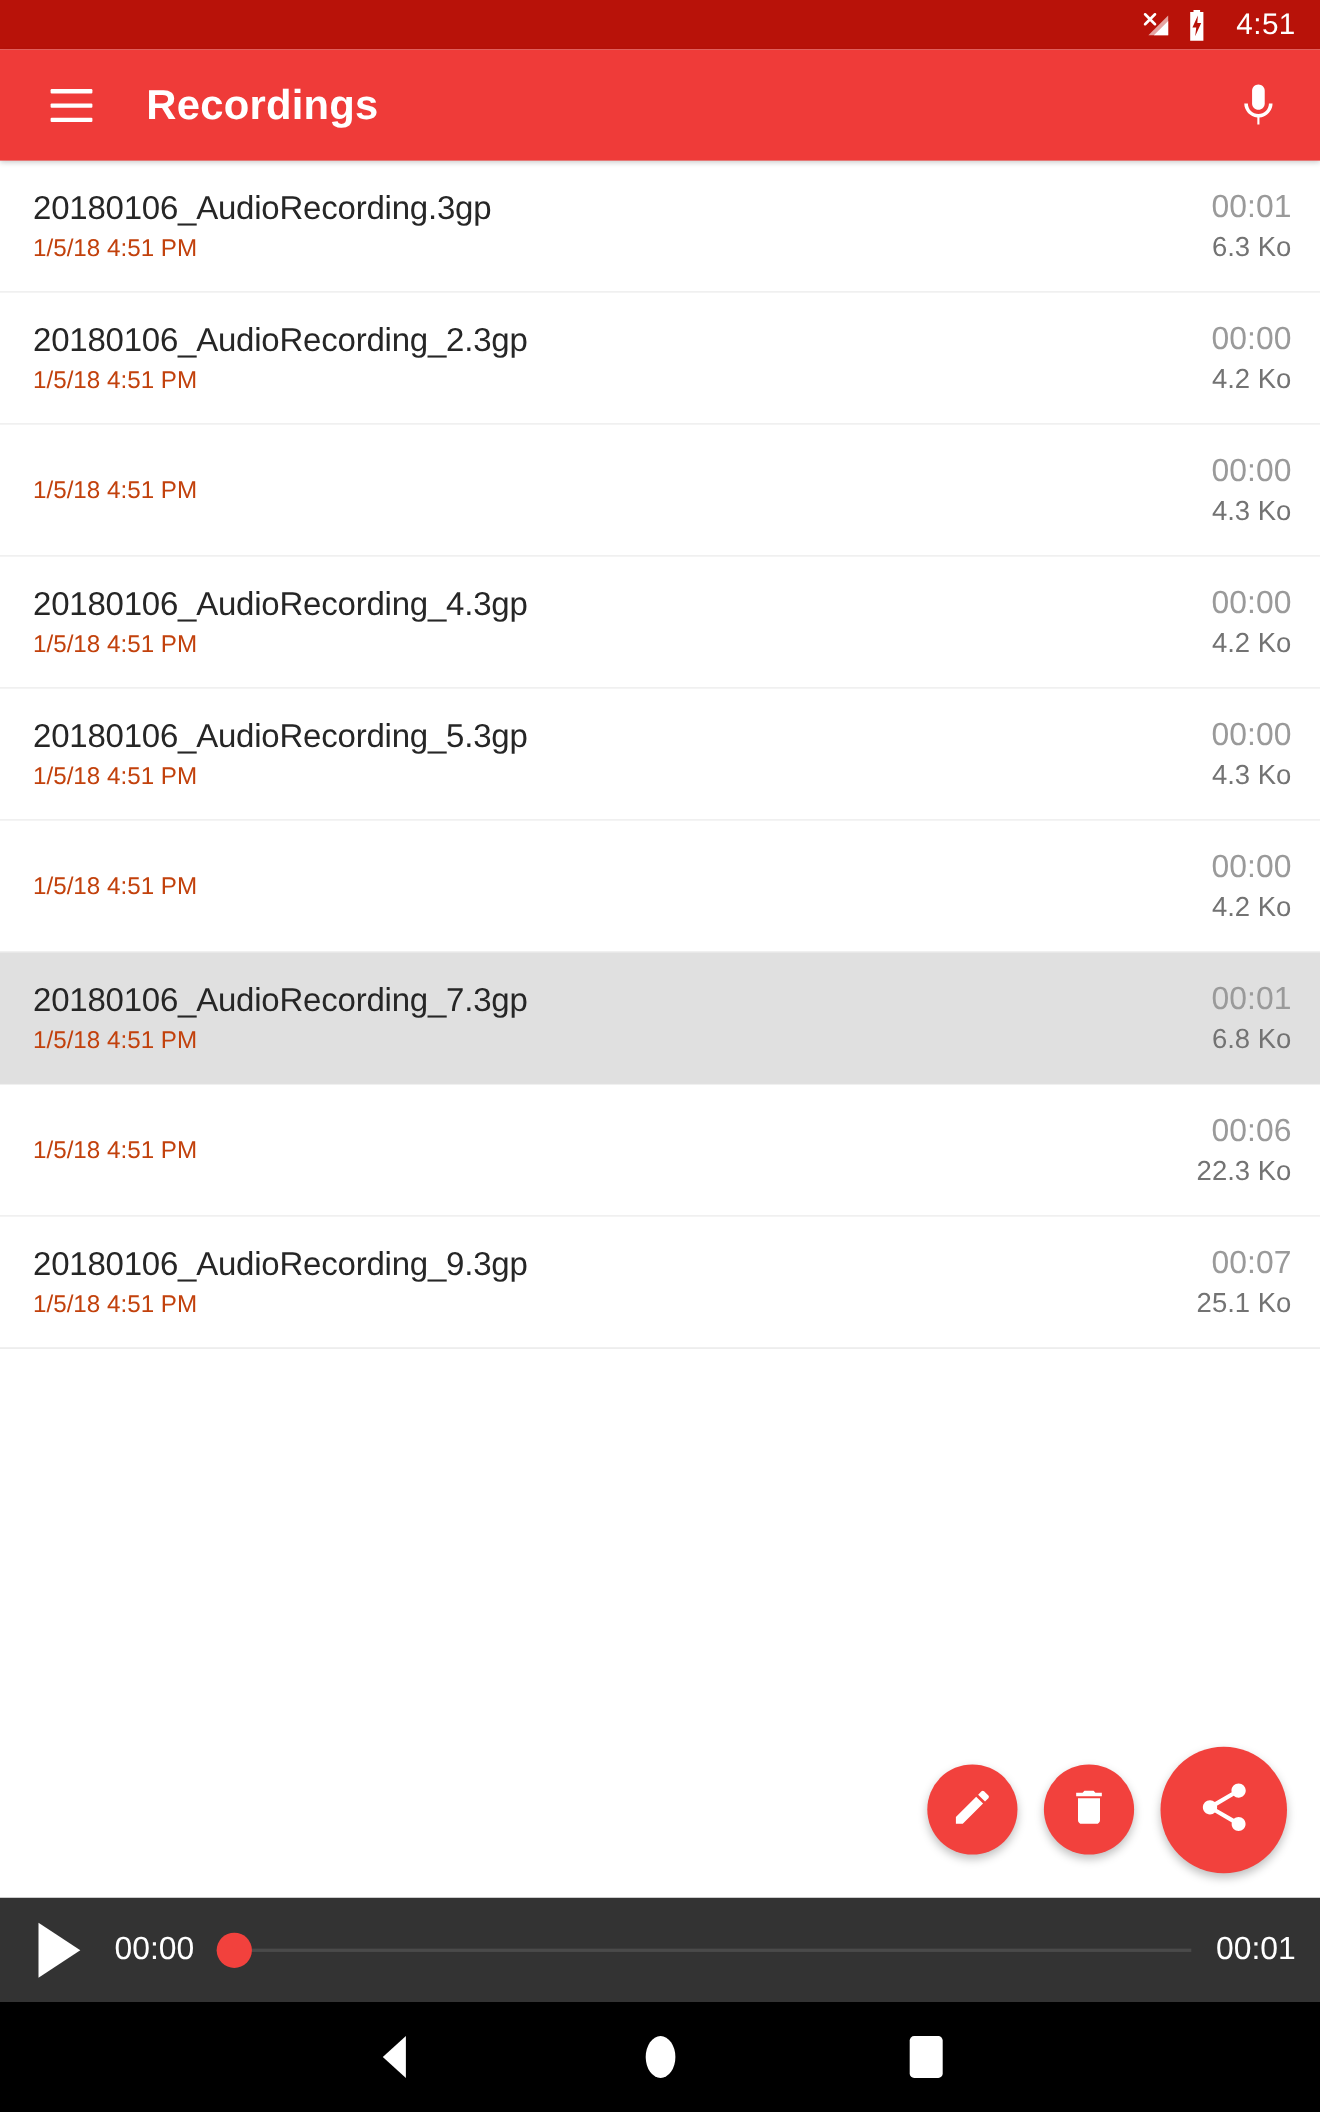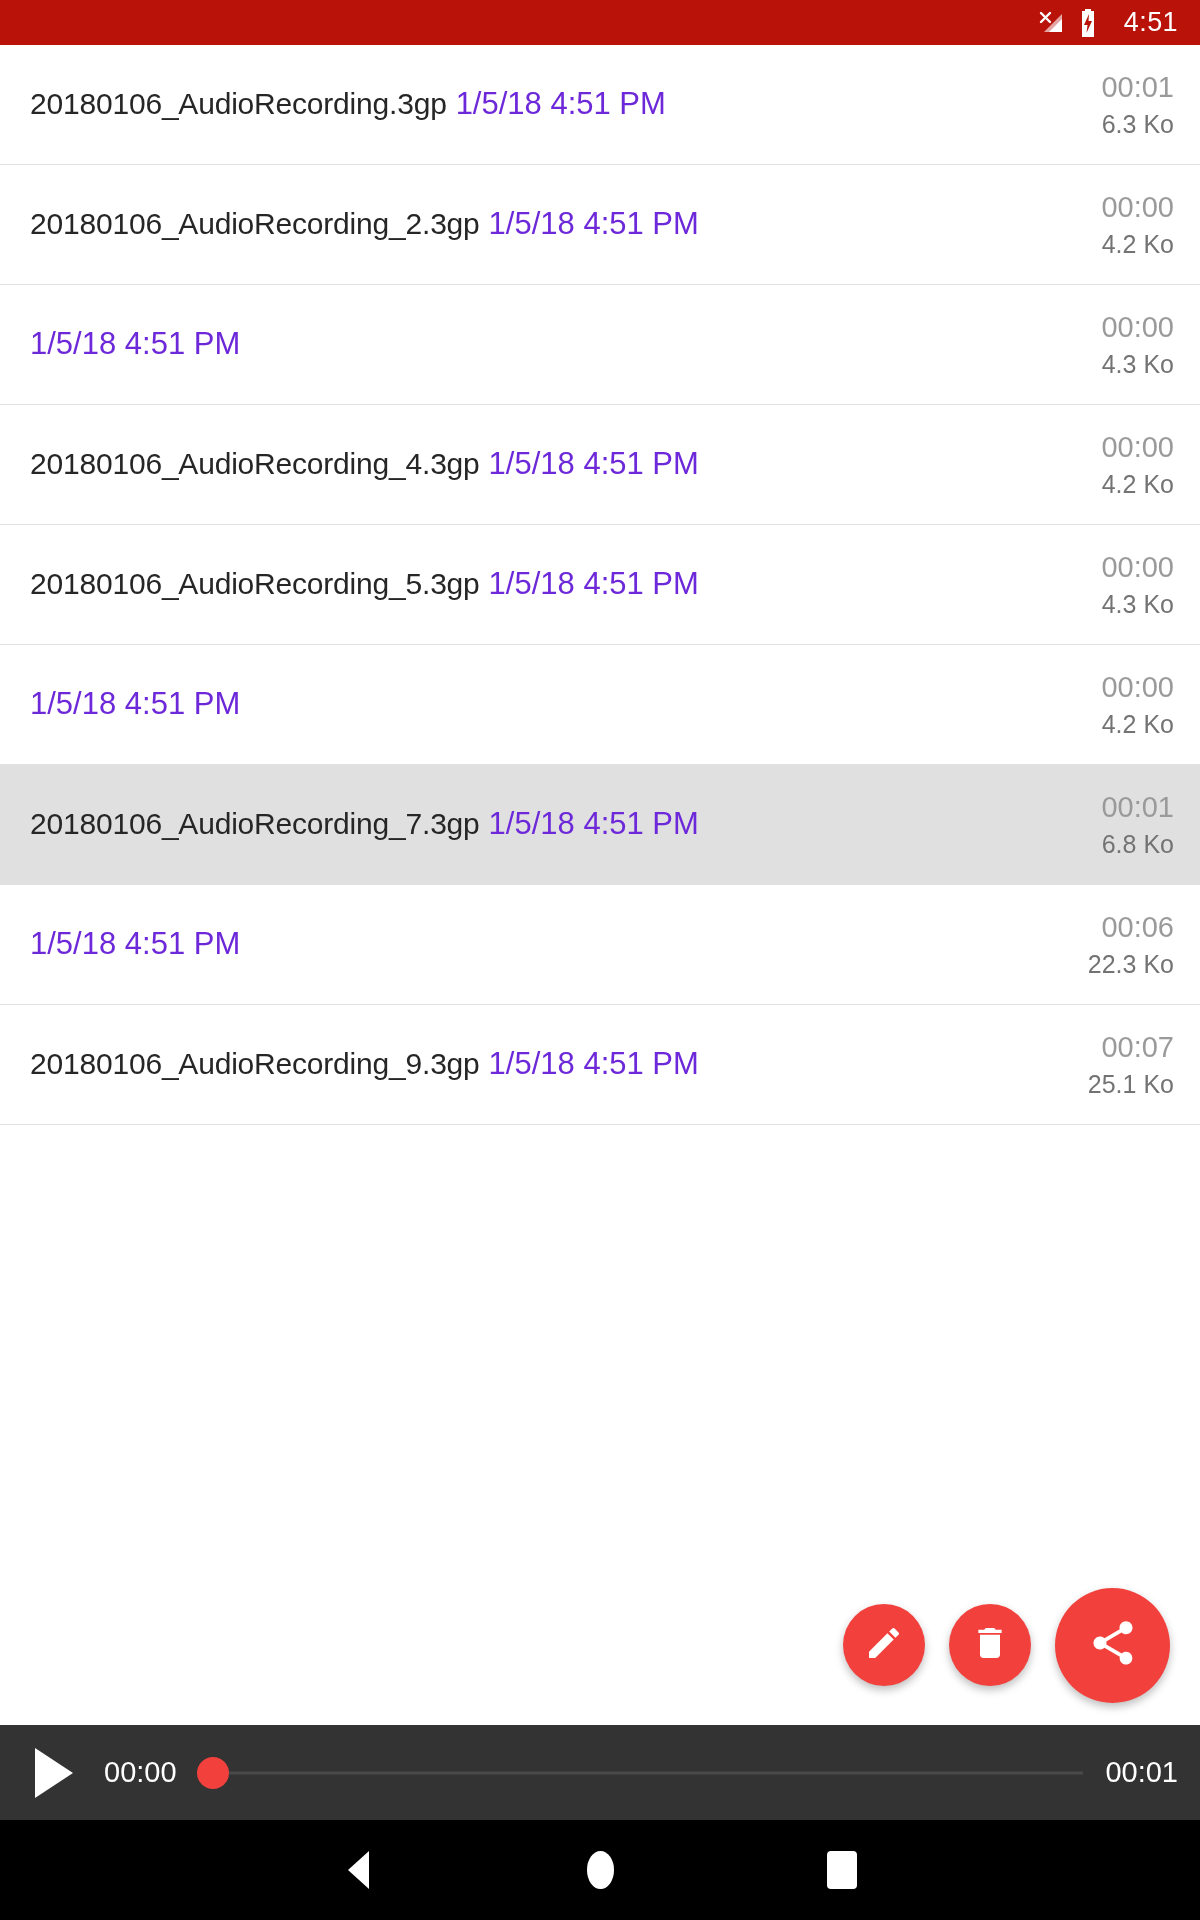--- a/index.html
+++ b/index.html
@@ -77,28 +77,28 @@
   .rec-row {
     height:120px;
     border-bottom:1px solid #E2E2E2;
     display:flex; align-items:center;
     justify-content:space-between;
     padding:0 26px 0 30px;
     background:#ffffff;
     cursor:pointer;
   }
   .rec-row.selected { background:#E0E0E0; }
-  .rec-left { display:flex; flex-direction:row; gap:9px; }
+  .rec-left { display:flex; flex-direction:column; gap:9px; }
   .rec-right { display:flex; flex-direction:column; gap:9px; align-items:flex-end; }
   .rec-name {
     font-size:30px; color:#262626; font-weight:400; line-height:1.05;
     letter-spacing:-0.2px;
   }
   .rec-date {
-    font-size:31px; color:#6d28d9; font-weight:400; line-height:1.05;
+    font-size:22px; color:#c2410c; font-weight:400; line-height:1.05;
   }
   .rec-dur {
     font-size:29px; color:#9A9A9A; font-weight:400; line-height:1.05;
   }
   .rec-size {
     font-size:25px; color:#737373; font-weight:400; line-height:1.05;
   }
 
   
   .fab-area {
@@ -212,20 +212,34 @@
       <span class="bat-icon">
         <svg viewBox="0 0 20 30" width="20" height="30">
           <path d="M7 1 h6 v2 h3 v26 h-12 v-26 h3 z" fill="#ffffff"></path>
           <polygon points="11,6 6,17 9.5,17 8.5,25 14,13 10.5,13" fill="#B81209"></polygon>
         </svg>
       </span>
       <span class="status-time">4:51</span>
     </div>
   </div>
 
+  <div class="app-bar">
+    <div class="hamburger">
+      <span></span>
+      <span></span>
+      <span></span>
+    </div>
+    <div class="app-title">Recordings</div>
+    <div class="mic-button">
+      <svg viewBox="0 0 24 24" width="46" height="46">
+        <path fill="#ffffff" d="M12 14c1.66 0 3-1.34 3-3V5c0-1.66-1.34-3-3-3S9 3.34 9 5v6c0 1.66 1.34 3 3 3z"></path>
+        <path fill="#ffffff" d="M17 11c0 2.76-2.24 5-5 5s-5-2.24-5-5H5.3c0 3.42 2.72 6.23 6.2 6.67V21h1v-3.33c3.48-.44 6.2-3.25 6.2-6.67H17z"></path>
+      </svg>
+    </div>
+  </div>
 
   <div class="rec-list">
 
     <div class="rec-row">
       <div class="rec-left">
         <div class="rec-name">20180106_AudioRecording.3gp</div>
         <div class="rec-date">1/5/18 4:51 PM</div>
       </div>
       <div class="rec-right">
         <div class="rec-dur">00:01</div>

